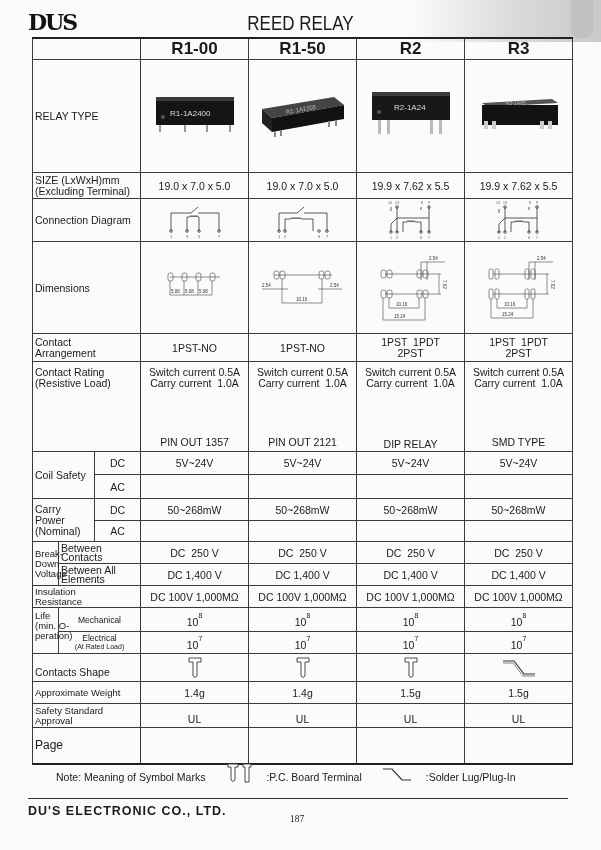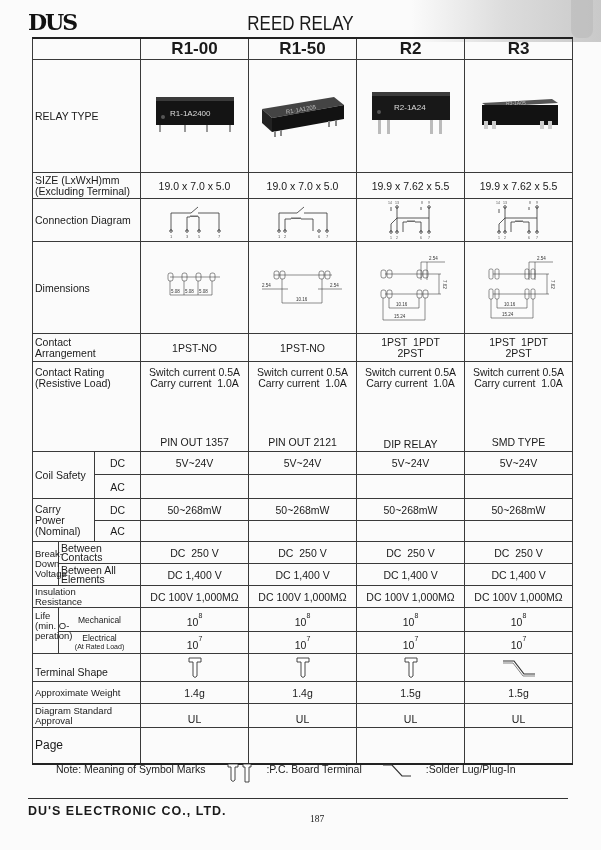--- a/index.html
+++ b/index.html
@@ -10,24 +10,24 @@
   .title{position:absolute;left:0;width:601px;top:12px;text-align:center;font-size:20px;font-family:"Liberation Sans",sans-serif;transform:scaleX(0.85);letter-spacing:0;}
   table.spec{position:absolute;left:32px;top:37px;border-collapse:collapse;width:540px;table-layout:fixed;}
   table.spec td{border:1px solid #3a3a3a;padding:0 2px;font-size:10.5px;vertical-align:middle;}
   table.spec td.c{text-align:center;}
   table.spec th{border:1px solid #3a3a3a;border-top:2px solid #222;font-size:17px;font-weight:bold;height:19px;padding:0;}
   .lbl{font-size:10.5px;line-height:11px;}
   .sm{font-size:8px;line-height:8.5px;}
   .relay-img{display:flex;justify-content:center;align-items:center;height:100%;}
   .sup{font-size:7px;vertical-align:8px;}
   .life{font-size:13px;}
-  .note{position:absolute;left:56px;top:763px;font-size:10.5px;display:flex;align-items:flex-start;gap:14px;}
+  .note{position:absolute;left:56px;top:763px;font-size:10.5px;display:flex;align-items:flex-end;gap:14px;}
   .footer-line{position:absolute;left:28px;top:798px;width:540px;border-top:1.5px solid #333;}
   .company{position:absolute;left:28px;top:804px;font-weight:bold;font-size:12.5px;letter-spacing:1px;}
-  .pagenum{position:absolute;left:290px;top:814px;font-family:"Liberation Serif",serif;font-size:9.5px;margin-left:20px;}
+  .pagenum{position:absolute;left:290px;top:814px;font-family:"Liberation Serif",serif;font-size:9.5px;}
   svg{display:block;}
 </style>
 </head>
 <body>
 
 <div class="bgdeco"></div>
 <div class="bgdeco2"></div>
 <div class="logo">DUS</div>
 <div class="title">REED RELAY</div>
 
@@ -417,21 +417,21 @@
       <div style="font-size:8.5px">Electrical</div>
       <div style="font-size:7px">(At Rated Load)</div>
     </td>
     <td class="c life"><span>10</span><span class="sup">7</span></td>
     <td class="c life"><span>10</span><span class="sup">7</span></td>
     <td class="c life"><span>10</span><span class="sup">7</span></td>
     <td class="c life"><span>10</span><span class="sup">7</span></td>
   </tr>
 
   <tr style="height:28px">
-    <td colspan="3" style="vertical-align:bottom;padding-bottom:3px">Terminal Shape</td>
+    <td colspan="3" style="vertical-align:bottom;padding-bottom:3px">Contacts Shape</td>
     <td class="c">
       <svg width="14" height="22" style="margin:0 auto" stroke="#333" fill="#fff" stroke-width="0.9">
             <path d="M1,1 H13 V5 H9 V19 Q7,22 5,19 V5 H1 Z"></path>
           </svg>
     </td>
     <td class="c">
       <svg width="14" height="22" style="margin:0 auto" stroke="#333" fill="#fff" stroke-width="0.9">
             <path d="M1,1 H13 V5 H9 V19 Q7,22 5,19 V5 H1 Z"></path>
           </svg>
     </td>
@@ -451,21 +451,21 @@
   <tr style="height:22px">
     <td colspan="3" style="font-size:9.5px">Approximate Weight</td>
     <td class="c">1.4g</td>
     <td class="c">1.4g</td>
     <td class="c">1.5g</td>
     <td class="c">1.5g</td>
   </tr>
 
   <tr style="height:24px">
     <td colspan="3" class="lbl" style="font-size:9.5px;line-height:10px">
-      <div>Diagram Standard</div>
+      <div>Safety Standard</div>
       <div>Approval</div>
     </td>
     <td class="c" style="vertical-align:bottom;padding-bottom:2px">UL</td>
     <td class="c" style="vertical-align:bottom;padding-bottom:2px">UL</td>
     <td class="c" style="vertical-align:bottom;padding-bottom:2px">UL</td>
     <td class="c" style="vertical-align:bottom;padding-bottom:2px">UL</td>
   </tr>
 
   <tr style="height:36px">
     <td colspan="3" style="font-size:12px;border-bottom:2px solid #222">Page</td>

